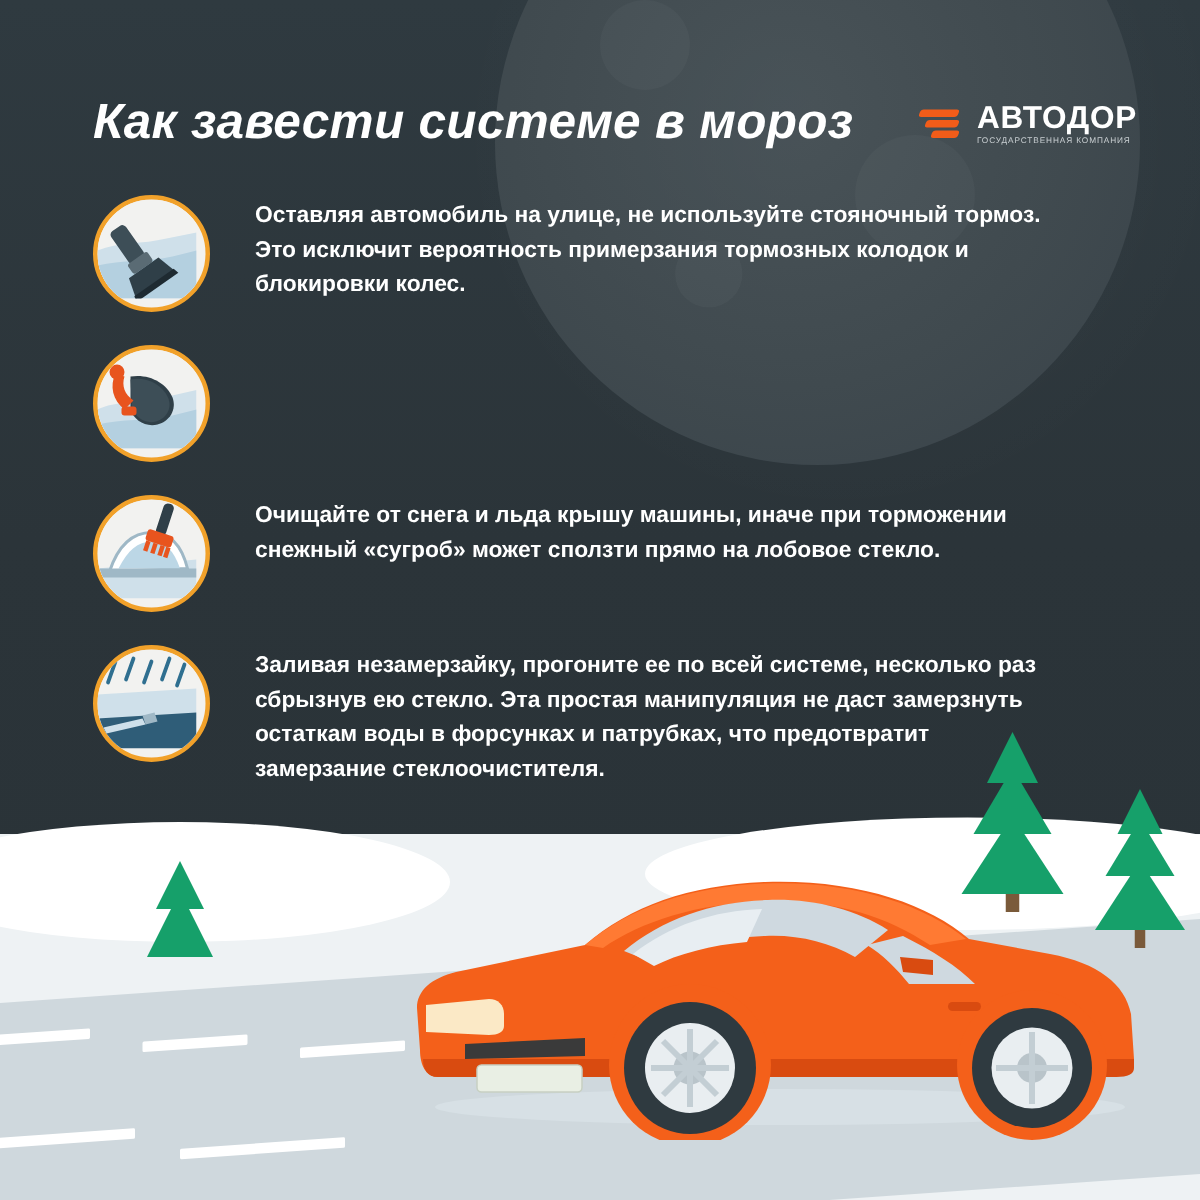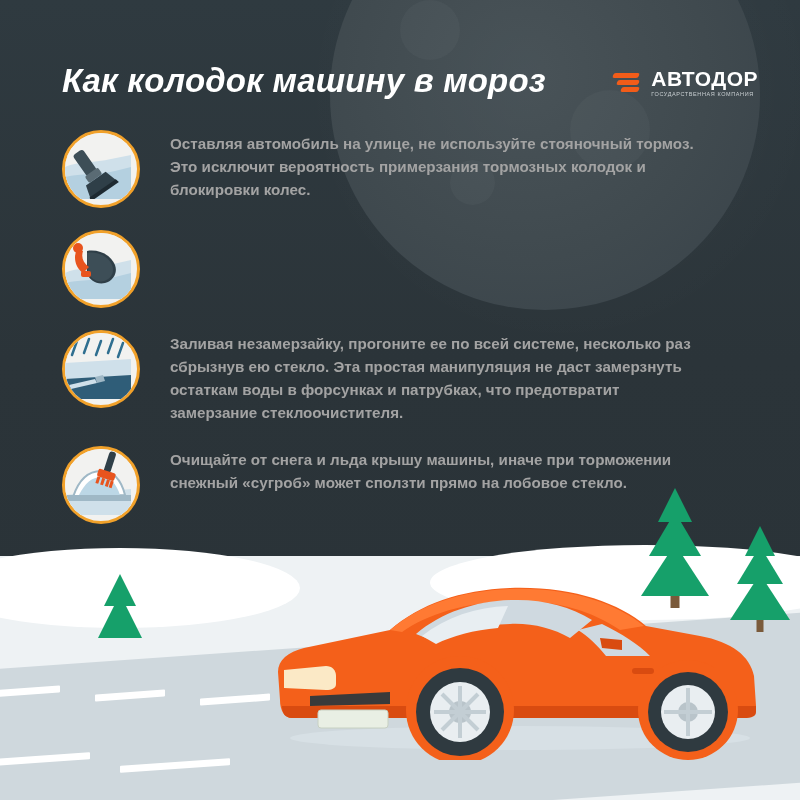--- a/index.html
+++ b/index.html
@@ -114,21 +114,21 @@
     width: 72px; height: 72px;
     border-radius: 50%;
     background: #f2f2f0;
     border: 3px solid #f1a12a;
     overflow: hidden;
     position: relative;
     margin-top: 2px;
   }
   .tip-text {
     margin-left: 30px;
-    color: #a3a3a3;
+    color: #ffffff;
     font-size: 15.2px;
     font-weight: bold;
     line-height: 1.52;
     max-width: 540px;
     padding-top: 4px;
   }
   
   .ground {
     position: absolute;
     left: 0; top: 556px;
@@ -188,21 +188,21 @@
   <div class="sky">
     <div class="glow"></div>
     <div class="moon">
       <div class="moon-crater" style="left:70px;top:120px;width:60px;height:60px;"></div>
 
       <div class="moon-crater" style="left:240px;top:210px;width:80px;height:80px;"></div>
       <div class="moon-crater" style="left:120px;top:280px;width:45px;height:45px;"></div>
     </div>
   </div>
 
-  <div class="title">Как колодок машину в мороз</div>
+  <div class="title">Как завести системе в мороз</div>
 
   <div class="logo">
     <div class="logo-mark">
       <span></span>
         <span></span>
         <span></span>
     </div>
     <div class="logo-text">
       <div class="logo-name">АВТОДОР</div>
       <div class="logo-sub">ГОСУДАРСТВЕННАЯ КОМПАНИЯ</div>
@@ -312,40 +312,20 @@
           <rect x="0" y="0" width="66" height="66" fill="#f2f2f0"></rect>
           <path d="M0,40 C12,34 28,36 44,32 L66,27 L66,66 L0,66 Z" fill="#cfe0ea"></path>
           <path d="M0,50 C16,46 34,48 50,44 L66,40 L66,66 L0,66 Z" fill="#b4d0e0"></path>
           <path d="M22,18 C34,16 46,22 50,32 C53,40 48,48 40,50 C32,52 24,47 22,40 Z" fill="#2f3f48"></path>
           <path d="M22,20 C32,18 43,23 47,32 C50,39 46,46 39,48 C32,50 25,45 23,39 Z" fill="#3d4e57"></path>
           <path d="M12,16 C8,24 10,34 18,40 L24,34 C18,30 16,24 18,18 Z" fill="#e8541e"></path>
           <circle cx="13" cy="15" r="5" fill="#e8541e"></circle>
           <rect x="16" y="38" width="10" height="6" rx="2" fill="#e8541e"></rect>
         </svg>
       </div>
-    </div>
-
-    <div class="tip">
-      <div class="tip-icon">
-        <svg width="66" height="66" viewBox="0 0 66 66">
-          <rect x="0" y="0" width="66" height="66" fill="#f2f2f0"></rect>
-          <path d="M0,30 L66,26 L66,46 L0,50 Z" fill="#cfe0ea"></path>
-          <path d="M0,46 L66,42 L66,66 L0,66 Z" fill="#2f5d78"></path>
-          <g stroke="#2f6f90" stroke-width="2.5" stroke-linecap="round">
-            <line x1="12" y1="8" x2="7" y2="22"></line>
-            <line x1="24" y1="6" x2="19" y2="20"></line>
-            <line x1="36" y1="8" x2="31" y2="22"></line>
-            <line x1="48" y1="6" x2="43" y2="20"></line>
-            <line x1="58" y1="10" x2="53" y2="24"></line>
-          </g>
-          <path d="M4,52 L30,46 L32,50 L6,56 Z" fill="#cfe0ea"></path>
-          <path d="M30,44 L38,42 L40,48 L32,50 Z" fill="#9fb8c6"></path>
-        </svg>
-      </div>
-      <div class="tip-text">Заливая незамерзайку, прогоните ее по всей системе, несколько раз сбрызнув ею стекло. Эта простая манипуляция не даст замерзнуть остаткам воды в форсунках и патрубках, что предотвратит замерзание стеклоочистителя.</div>
     </div>
 
     <div class="tip">
       <div class="tip-icon">
         <svg width="66" height="66" viewBox="0 0 66 66">
           <rect x="0" y="0" width="66" height="66" fill="#f2f2f0"></rect>
           <path d="M0,46 L66,40 L66,66 L0,66 Z" fill="#cfe0ea"></path>
           <path d="M8,48 C14,30 24,22 36,22 C48,22 56,30 60,46 Z" fill="#ffffff" stroke="#9fb8c6" stroke-width="2"></path>
           <path d="M14,46 C20,34 27,28 36,28 C45,28 51,34 55,46 Z" fill="#bcd7e6"></path>
           <rect x="0" y="46" width="66" height="6" fill="#9fb8c6"></rect>
@@ -357,14 +337,34 @@
               <rect x="39" y="30" width="3" height="7"></rect>
               <rect x="44" y="30" width="3" height="7"></rect>
               <rect x="48" y="30" width="3" height="7"></rect>
             </g>
           </g>
         </svg>
       </div>
       <div class="tip-text">Очищайте от снега и льда крышу машины, иначе при торможении снежный «сугроб» может сползти прямо на лобовое стекло.</div>
     </div>
 
+    <div class="tip">
+      <div class="tip-icon">
+        <svg width="66" height="66" viewBox="0 0 66 66">
+          <rect x="0" y="0" width="66" height="66" fill="#f2f2f0"></rect>
+          <path d="M0,30 L66,26 L66,46 L0,50 Z" fill="#cfe0ea"></path>
+          <path d="M0,46 L66,42 L66,66 L0,66 Z" fill="#2f5d78"></path>
+          <g stroke="#2f6f90" stroke-width="2.5" stroke-linecap="round">
+            <line x1="12" y1="8" x2="7" y2="22"></line>
+            <line x1="24" y1="6" x2="19" y2="20"></line>
+            <line x1="36" y1="8" x2="31" y2="22"></line>
+            <line x1="48" y1="6" x2="43" y2="20"></line>
+            <line x1="58" y1="10" x2="53" y2="24"></line>
+          </g>
+          <path d="M4,52 L30,46 L32,50 L6,56 Z" fill="#cfe0ea"></path>
+          <path d="M30,44 L38,42 L40,48 L32,50 Z" fill="#9fb8c6"></path>
+        </svg>
+      </div>
+      <div class="tip-text">Заливая незамерзайку, прогоните ее по всей системе, несколько раз сбрызнув ею стекло. Эта простая манипуляция не даст замерзнуть остаткам воды в форсунках и патрубках, что предотвратит замерзание стеклоочистителя.</div>
+    </div>
+
   </div>
 </div>
 
 </body></html>

